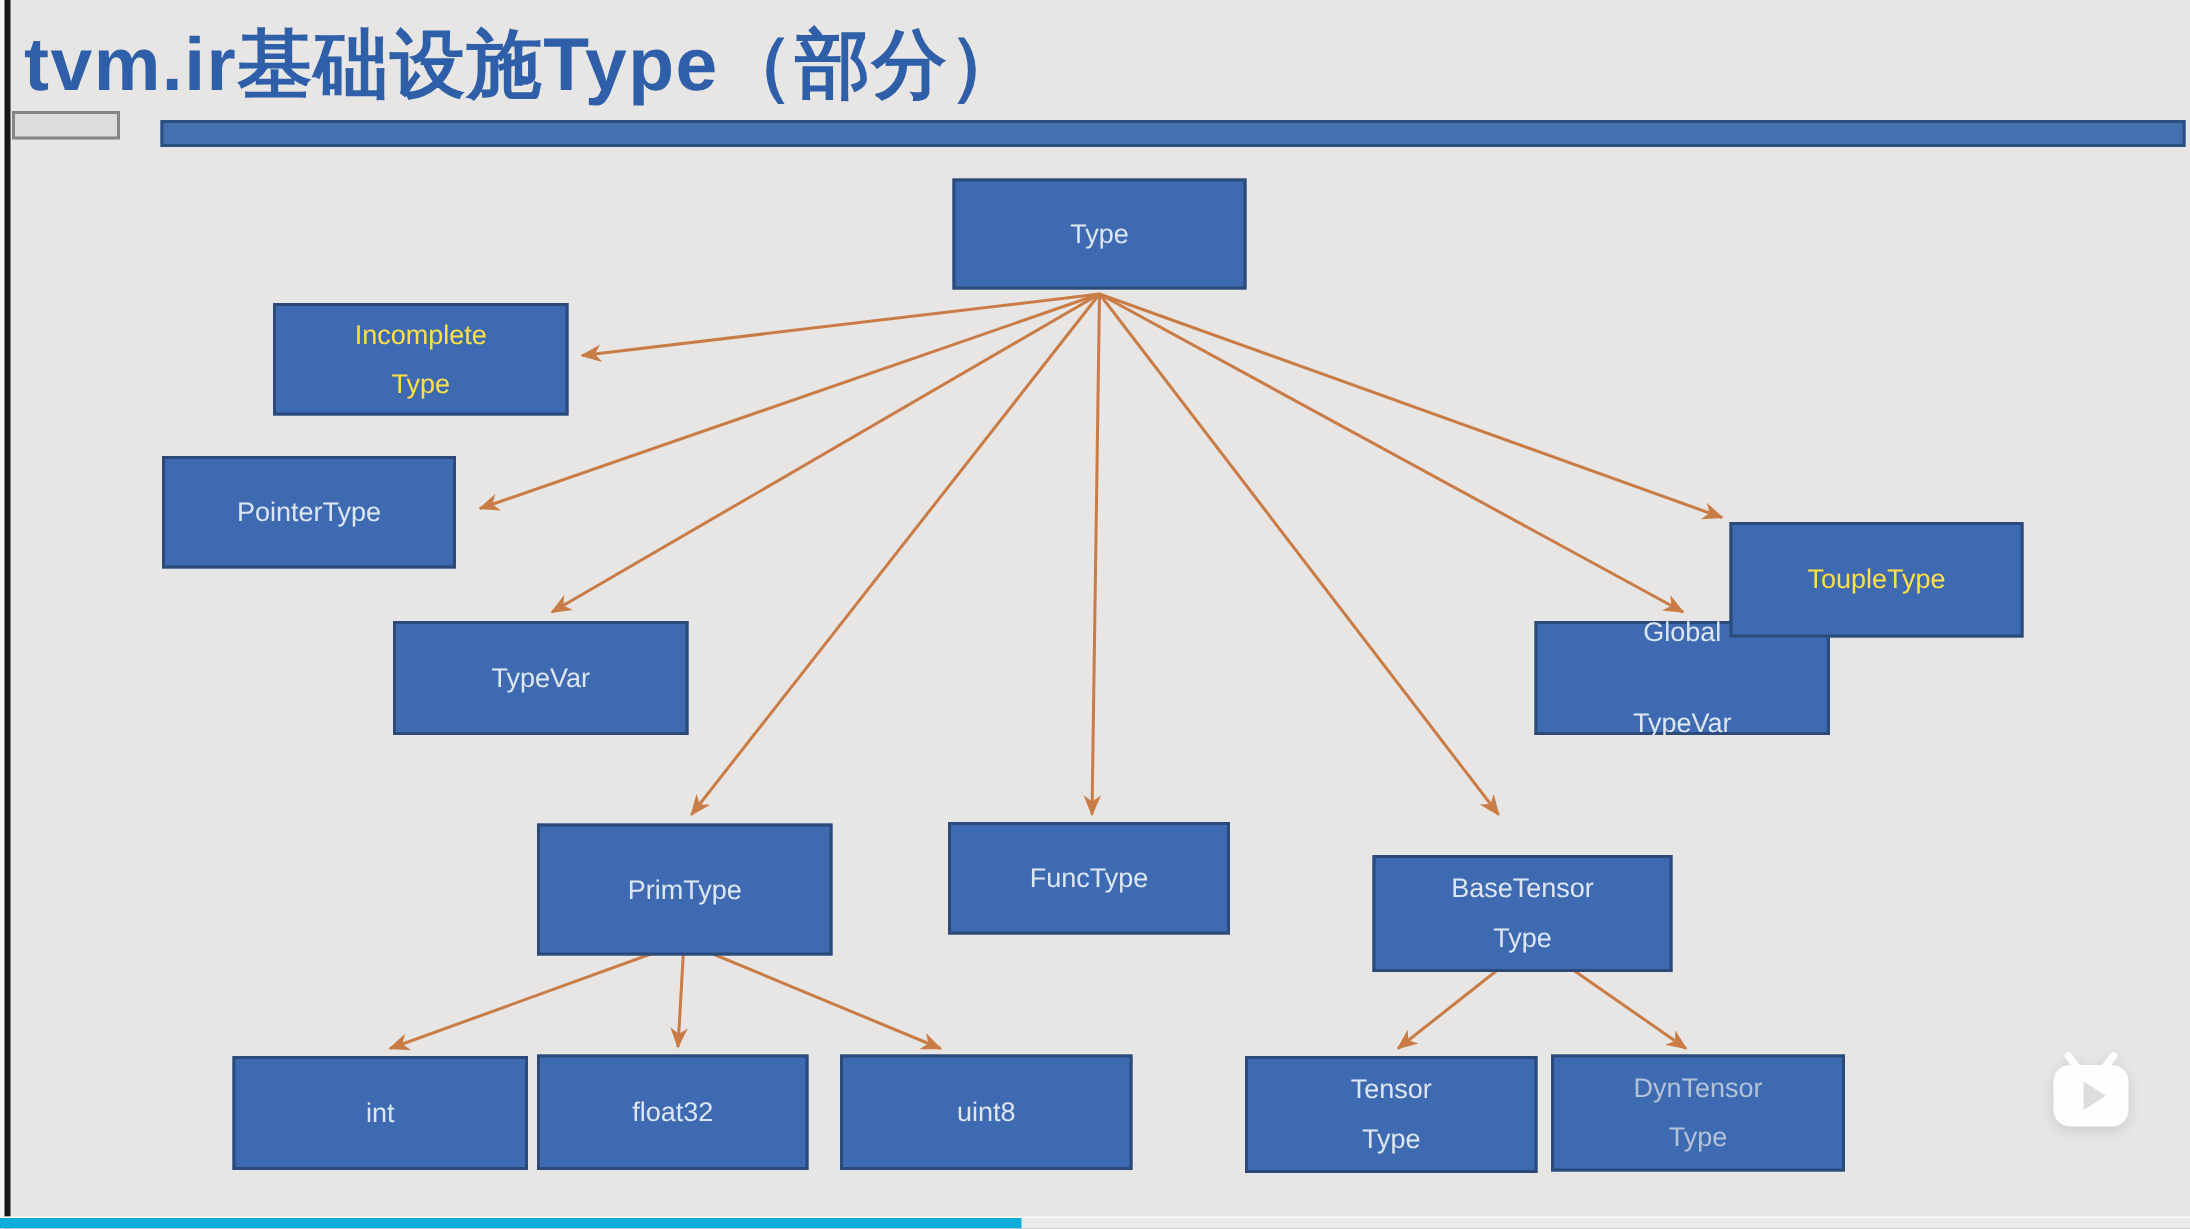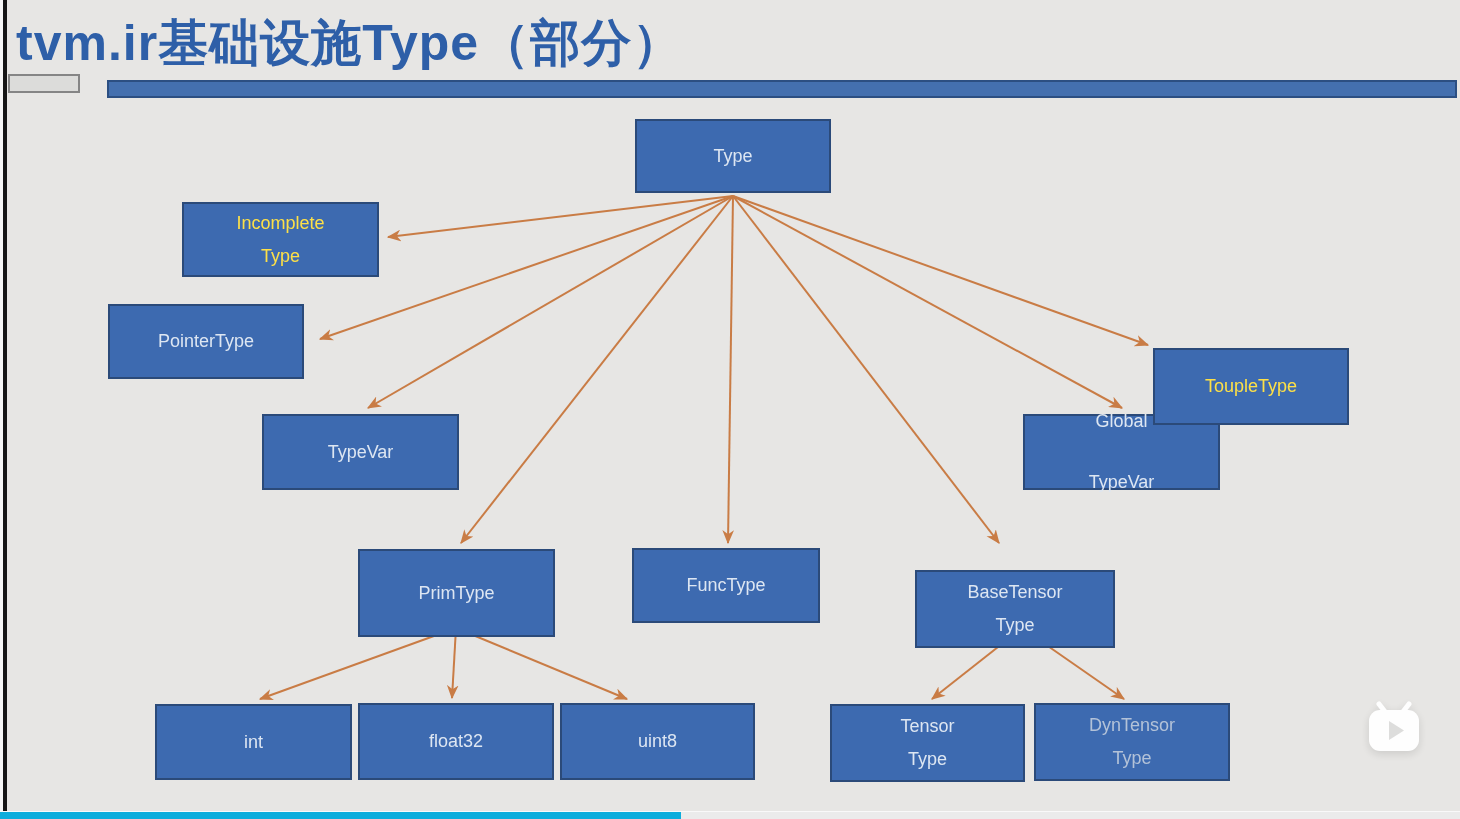--- a/index.html
+++ b/index.html
@@ -139,21 +139,21 @@
       <div class="node" style="left: 1023px; top: 414px; width: 197px; height: 76px; background: rgb(61, 106, 176); border: 2px solid rgb(43, 74, 121); color: rgb(221, 230, 242); gap: 28px;">
         <span>Global</span>
         <span>TypeVar</span>
       </div>
       <div class="node" style="left: 1153px; top: 304px; width: 196px; height: 77px; background: rgb(61, 106, 176); border: 2px solid rgb(43, 74, 121); color: #fde047; margin-top: 44px;">
         <span>ToupleType</span>
       </div>
       <div class="node" style="left: 155px; top: 704px; width: 197px; height: 76px; background: rgb(61, 106, 176); border: 2px solid rgb(43, 74, 121); color: rgb(221, 230, 242);">
         <span>int</span>
       </div>
-      <div class="node" style="left: 358px; top: 703px; width: 196px; height: 77px; background: rgb(61, 106, 176); border: 2px solid rgb(43, 74, 121); color: rgb(221, 230, 242);">
+      <div class="node" style="left: 358px; top: 703px; width: 181px; height: 77px; background: rgb(61, 106, 176); border: 2px solid rgb(43, 74, 121); color: rgb(221, 230, 242);">
         <span>float32</span>
       </div>
       <div class="node" style="left: 560px; top: 703px; width: 195px; height: 77px; background: rgb(61, 106, 176); border: 2px solid rgb(43, 74, 121); color: rgb(221, 230, 242);">
         <span>uint8</span>
       </div>
       <div class="node" style="left: 830px; top: 704px; width: 195px; height: 78px; background: rgb(61, 106, 176); border: 2px solid rgb(43, 74, 121); color: rgb(221, 230, 242);">
         <span>Tensor</span>
         <span>Type</span>
       </div>
       <div class="node" style="left: 1034px; top: 703px; width: 196px; height: 78px; background: rgb(61, 106, 176); border: 2px solid rgb(43, 74, 121); color: rgb(179, 194, 216); text-align: right;">

